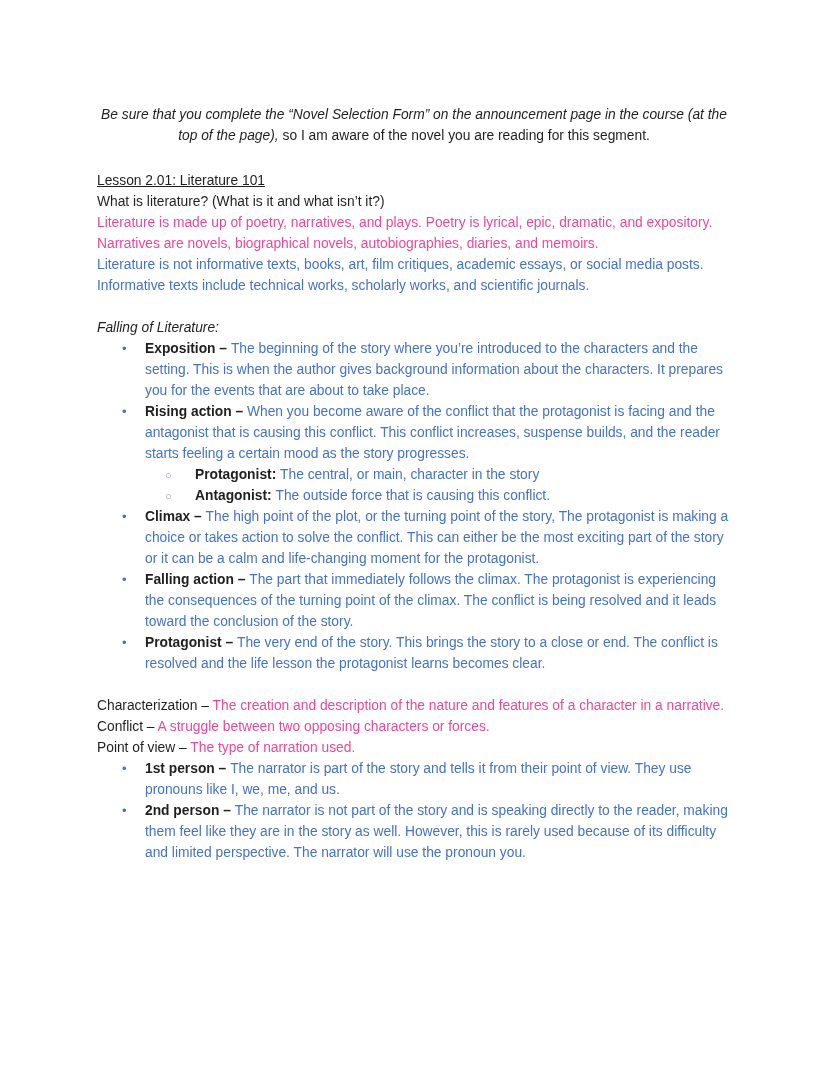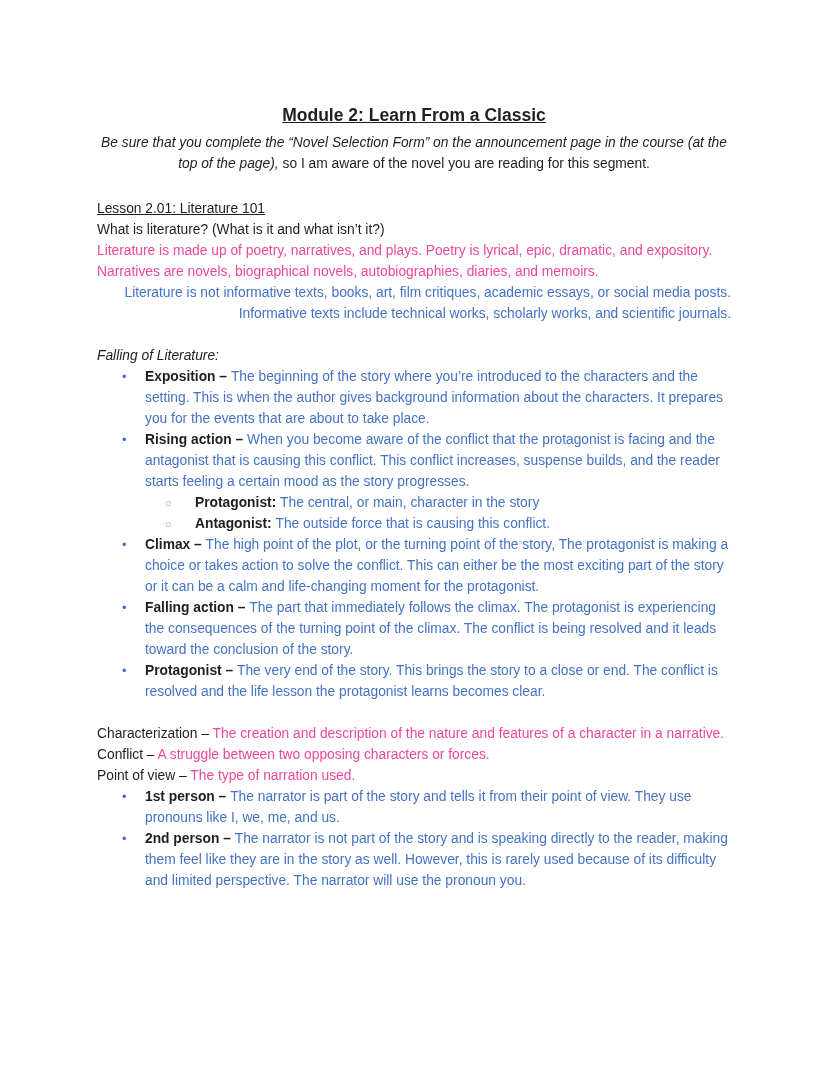--- a/index.html
+++ b/index.html
@@ -26,40 +26,39 @@
   .intro { text-align: center; }
   .it { font-style: italic; }
   .heading {
     font-weight: normal;
     text-decoration: underline;
     margin-top: 24px;
   }
   .italic-heading { font-style: italic; margin-top: 21px; }
   .section-gap { margin-top: 21px; }
   .red  { color: #ec4899; }
-  .blue { color: #4472C4; text-align: right; }
+  .blue { color: #4472C4; }
   .b { font-weight: bold; text-align: center; }
   ul { list-style: none; margin: 0; padding: 0; }
   .li1 { position: relative; padding-left: 48px; }
   .li1 > .marker {
     position: absolute; left: 25px; top: 0;
     color: #4472C4; font-size: 13px;
   }
   .li2 { position: relative; padding-left: 98px; }
   .li2 > .marker {
     position: absolute; left: 68px; top: 1px;
     color: #8A9BBE; font-size: 11px;
   }
 </style>
 </head>
 <body>
 
 <div class="page">
 
-  <p class="title">Module 2: Learn From a Classic</p>
 
   <p class="intro"><span class="it">Be sure that you complete the “Novel Selection Form” on the announcement page in the course (at the top of the page),</span><span> so I am aware of the novel you are reading for this segment.</span></p>
 
   <p class="heading">Lesson 2.01: Literature 101</p>
   <p>What is literature? (What is it and what isn’t it?)</p>
   <p class="red">Literature is made up of poetry, narratives, and plays. Poetry is lyrical, epic, dramatic, and expository.</p>
   <p class="red">Narratives are novels, biographical novels, autobiographies, diaries, and memoirs.</p>
   <p class="blue">Literature is not informative texts, books, art, film critiques, academic essays, or social media posts.</p>
   <p class="blue">Informative texts include technical works, scholarly works, and scientific journals.</p>
 

